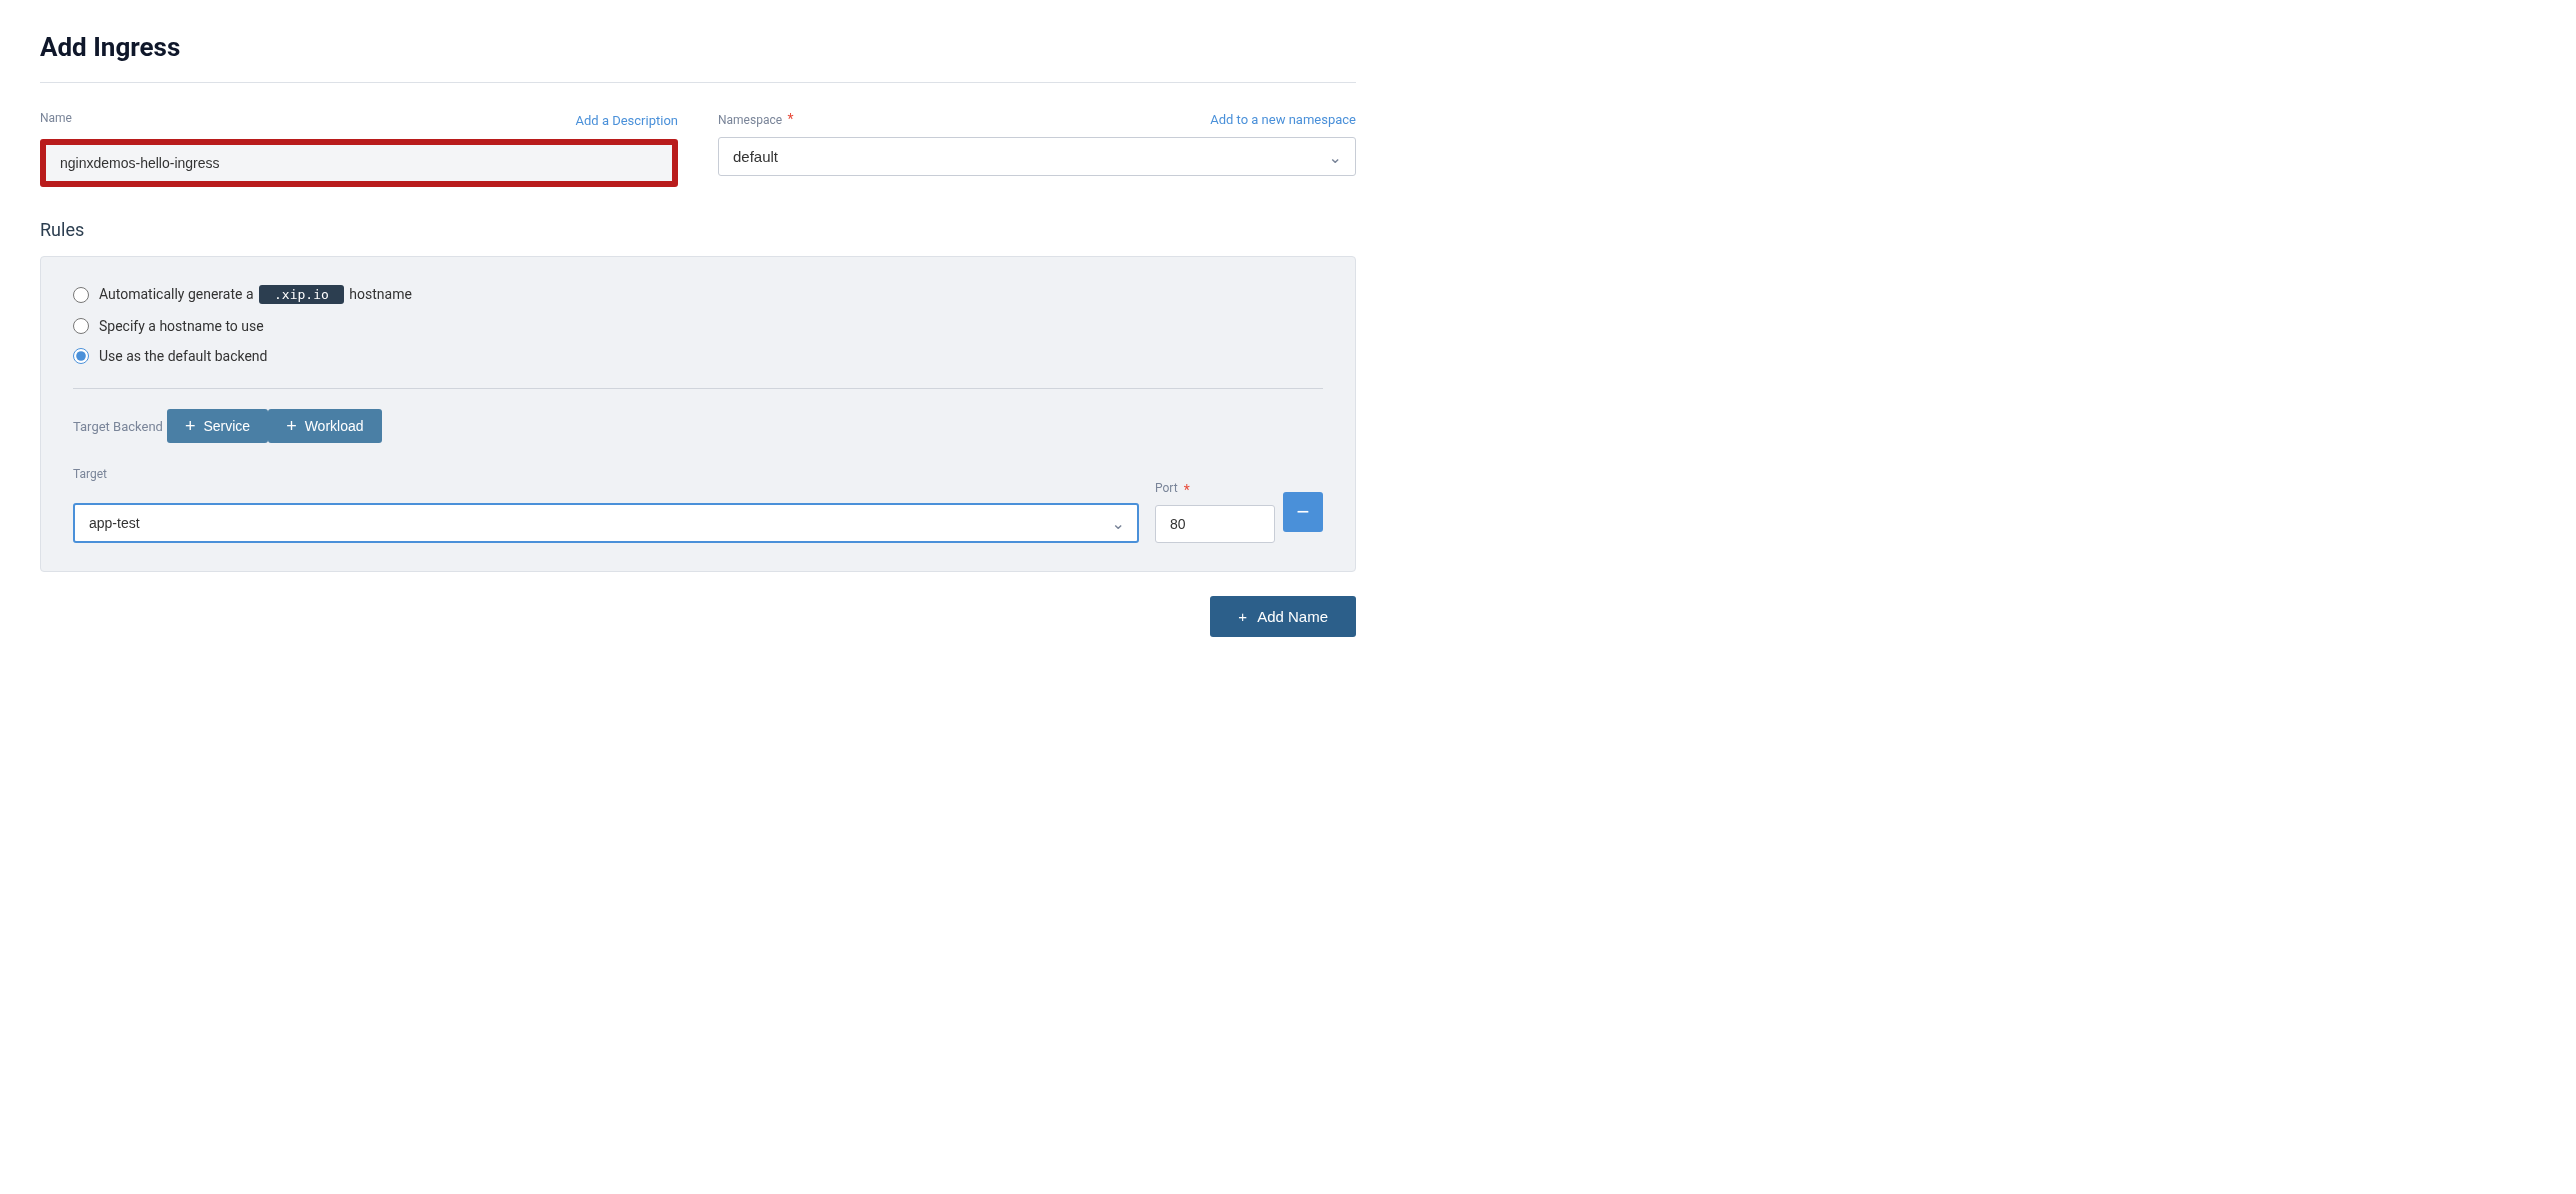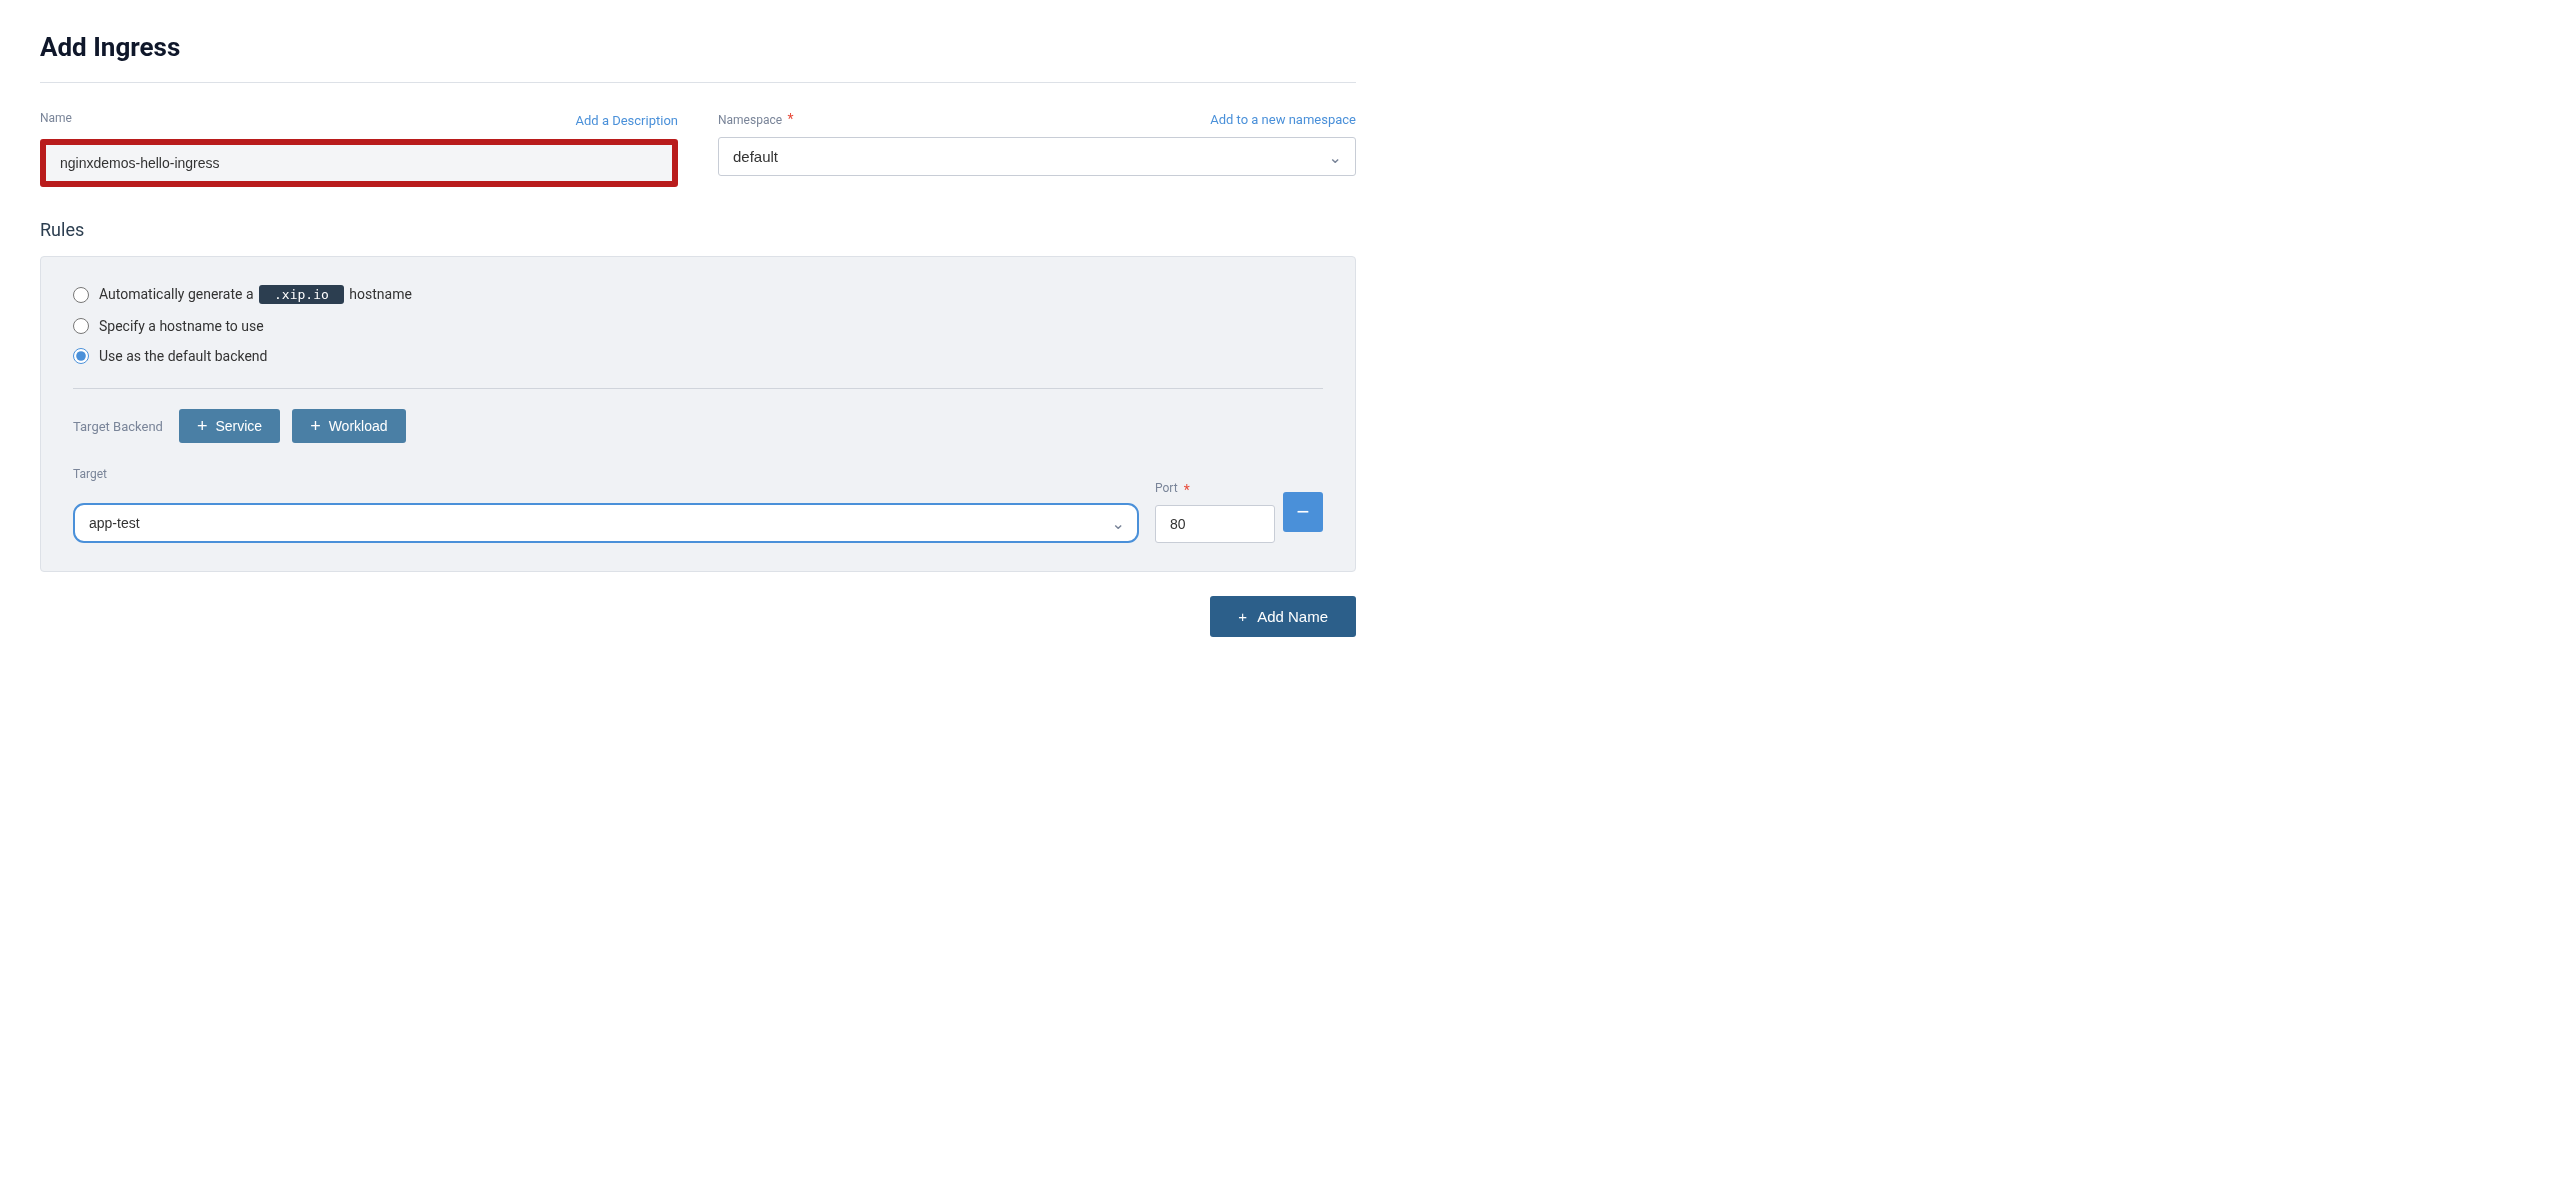--- a/index.html
+++ b/index.html
@@ -172,21 +172,20 @@
 
     .section-divider {
       border: none;
       border-top: 1px solid #d0d4db;
       margin: 20px 0;
     }
 
     .target-backend-row {
       display: flex;
       align-items: center;
-      gap: 12px;
       margin-bottom: 24px;
     }
 
     .target-backend-label {
       font-size: 13px;
       color: #7a8599;
       margin-right: 4px;
     }
 
     .btn-backend {
@@ -238,21 +237,21 @@
 
     .target-select-wrapper {
       position: relative;
       width: 100%;
     }
 
     .target-select {
       width: 100%;
       padding: 10px 40px 10px 14px;
       border: 2px solid #4a90d9;
-      border-radius: 11px;
+      border-radius: 3px;
       font-size: 14px;
       color: #333;
       background: #fff;
       appearance: none;
       cursor: pointer;
       outline: none;
     }
 
     .port-input {
       width: 100%;

